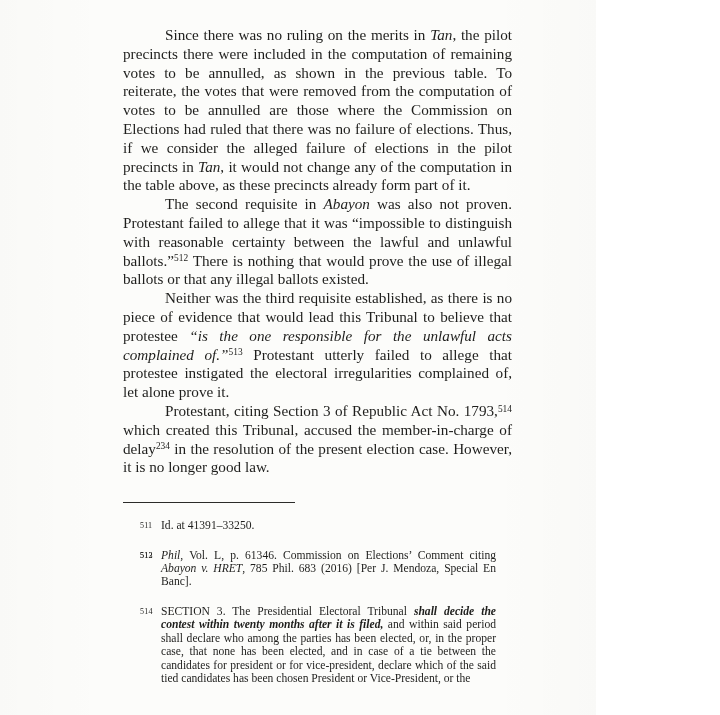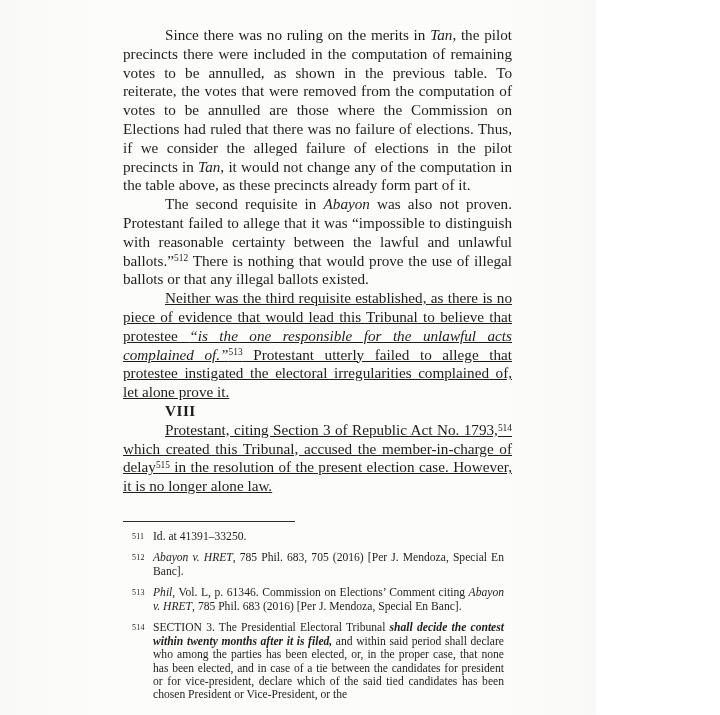--- a/index.html
+++ b/index.html
@@ -16,21 +16,21 @@
     font-family: "Liberation Serif", serif;
   }
   .bodytext p {
     margin: 0;
     font-size: 15.2px;
     line-height: 18.8px;
     text-align: justify;
     text-indent: 42px;
   }
   .mt28 { margin-top: 28px; font-family: Liberation Serif, serif; }
-  .mt29 { margin-top: 29px; text-decoration: underline; }
+  .mt29 { margin-top: 29px; }
   .mt30 { margin-top: 30px; }
   .heading {
     margin: 0;
     margin-top: 27px;
     font-size: 15.4px;
     line-height: 18.8px;
     font-weight: bold;
     text-align: center;
     letter-spacing: 0.5px;
   }
@@ -42,21 +42,21 @@
   }
   .footnotes {
     margin-top: 6px;
     font-size: 11.6px;
     line-height: 13.45px;
   }
   .fn {
     position: relative;
     padding-left: 22px;
     text-align: justify;
-    margin: 8px;
+    margin: 16px;
   }
   .fn-num {
     position: absolute;
     left: 1px;
     top: 0;
     font-size: 8px;
     letter-spacing: 0.2px;
   }
   .s-i  { font-style: italic; }
   .s-bi { font-style: italic; font-weight: bold; }
@@ -74,35 +74,33 @@
 <div class="page">
 
   <div class="bodytext">
     <p><span>Since there was no ruling on the merits in </span><span class="s-i">Tan</span><span>, the pilot precincts there were included in the computation of remaining votes to be annulled, as shown in the previous table. To reiterate, the votes that were removed from the computation of votes to be annulled are those where the Commission on Elections had ruled that there was no failure of elections. Thus, if we consider the alleged failure of elections in the pilot precincts in </span><span class="s-i">Tan</span><span>, it would not change any of the computation in the table above, as these precincts already form part of it.</span></p>
 
     <p class="mt28"><span>The second requisite in </span><span class="s-i">Abayon</span><span> was also not proven. Protestant failed to allege that it was “impossible to distinguish with reasonable certainty between the lawful and unlawful ballots.”</span><span class="s-sup">512</span><span> There is nothing that would prove the use of illegal ballots or that any illegal ballots existed.</span></p>
 
     <p class="mt29"><span>Neither was the third requisite established, as there is no piece of evidence that would lead this Tribunal to believe that protestee </span><span class="s-i">“is the one responsible for the unlawful acts complained of.”</span><span class="s-sup">513</span><span> Protestant utterly failed to allege that protestee instigated the electoral irregularities complained of, let alone prove it.</span></p>
 
 
-    <p class="heading">VIII</p>
 
-    <p class="mt29"><span>Protestant, citing Section 3 of Republic Act No. 1793,</span><span class="s-sup">514</span><span> which created this Tribunal, accused the member-in-charge of delay</span><span class="s-sup">515</span><span> in the resolution of the present election case. However, it is no longer alone law.</span></p>
+    <p class="mt29"><span>Protestant, citing Section 3 of Republic Act No. 1793,</span><span class="s-sup">514</span><span> which created this Tribunal, accused the member-in-charge of delay</span><span class="s-sup">234</span><span> in the resolution of the present election case. However, it is no longer good law.</span></p>
   </div>
 
   <div class="fnrule"></div>
 
   <div class="footnotes">
     <p class="fn">
       <span class="fn-num">511</span>
       <span><span>Id. at 41391–33250.</span></span>
     </p>
     <p class="fn">
       <span class="fn-num">512</span>
-      <span><span class="s-i">Abayon v. HRET</span><span>, 785 Phil. 683, 705 (2016) [Per J. Mendoza, Special En Banc].</span></span>
     </p>
     <p class="fn">
       <span class="fn-num">513</span>
       <span><span class="s-i">Phil</span><span>, Vol. L, p. 61346. Commission on Elections’ Comment citing </span><span class="s-i">Abayon v. HRET</span><span>, 785 Phil. 683 (2016) [Per J. Mendoza, Special En Banc].</span></span>
     </p>
     <p class="fn">
       <span class="fn-num">514</span>
       <span><span>SECTION 3. The Presidential Electoral Tribunal </span><span class="s-bi">shall decide the contest within twenty months after it is filed,</span><span> and within said period shall declare who among the parties has been elected, or, in the proper case, that none has been elected, and in case of a tie between the candidates for president or for vice-president, declare which of the said tied candidates has been chosen President or Vice-President, or the</span></span>
     </p>
   </div>

